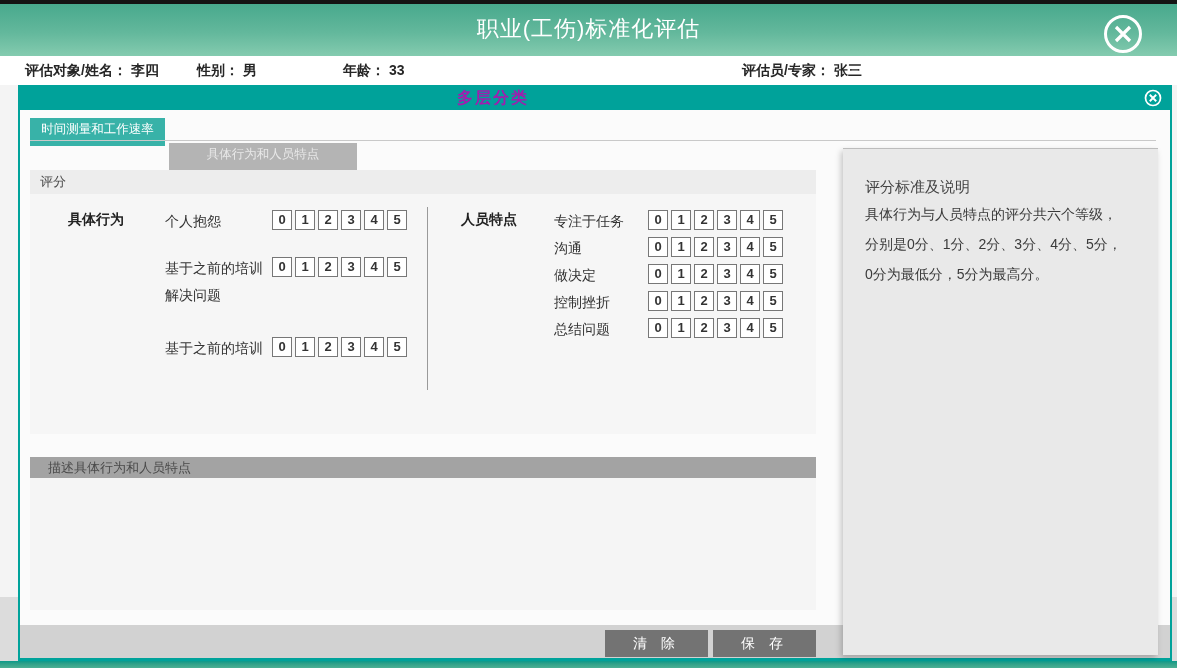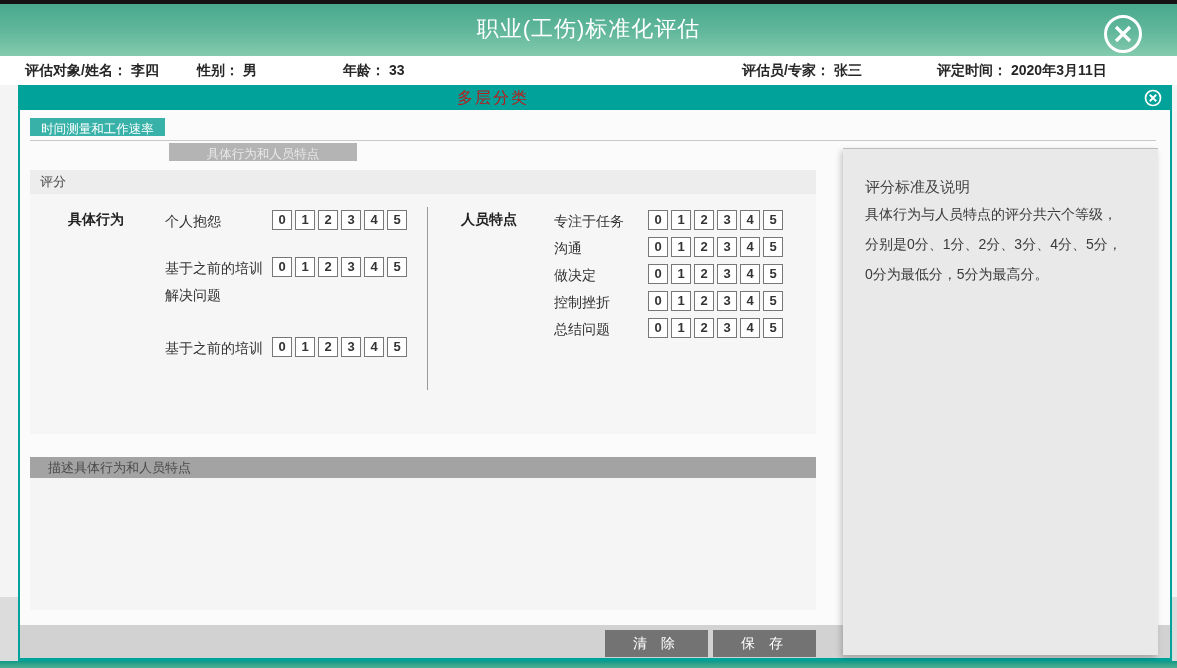--- a/index.html
+++ b/index.html
@@ -34,26 +34,26 @@
     background:linear-gradient(180deg,#0c9a8a 0%,#2fa189 40%,#4bb094 100%);}
 
   
   .dialog-box{
     left:18px;top:85px;width:1154px;height:576px;box-sizing:border-box;z-index:2;
     background:#fbfbfb;border-left:2px solid #00a29a;border-right:2px solid #00a29a;border-bottom:3px solid #00a29a;
   }
   .dialog-header{left:18px;top:85px;width:1154px;height:25px;background:#00a29a;z-index:3;}
   .dialog-title{
     left:18px;top:85px;width:950px;height:25px;line-height:25px;text-align:center;
-    color:#b91c1c;font-size:16px;z-index:4;letter-spacing:2px;
+    color:#a21caf;font-size:16px;z-index:4;letter-spacing:2px;font-weight:bold;
   }
   .dialog-close{left:1144px;top:89px;width:18px;height:18px;cursor:pointer;z-index:5;}
 
   
-  .tab{height:18px;line-height:22px;text-align:center;font-size:12.5px;z-index:3;cursor:pointer;white-space:nowrap;padding:0 11px;box-sizing:border-box;}
+  .tab{height:28px;line-height:22px;text-align:center;font-size:12.5px;z-index:3;cursor:pointer;white-space:nowrap;padding:0 11px;box-sizing:border-box;}
   .tab-active{left:30px;top:118px;width:135px;background:#38b2a8;color:#ffffff;}
   .tab-inactive{left:169px;top:112px;width:188px;background:#b4b4b4;color:#e8e8e8;margin-top:31px;}
   .tab-underline{left:30px;top:140px;width:1126px;height:1px;background:#c9c9c9;z-index:3;}
 
   
   .score-panel-header{left:30px;top:170px;width:786px;height:24px;background:#ededed;z-index:3;
     line-height:24px;font-size:13px;color:#4a4a4a;padding-left:10px;box-sizing:border-box;}
   .score-panel-body{left:30px;top:194px;width:786px;height:240px;background:#f6f6f6;z-index:3;}
   .group-label{font-size:14px;font-weight:700;color:#222222;z-index:4;white-space:nowrap;}
   .row-label{font-size:14px;color:#333333;z-index:4;white-space:nowrap;line-height:16px;}
@@ -106,21 +106,20 @@
       <path d="M14 14 L28 28 M28 14 L14 28" stroke="#ffffff" stroke-width="3.2" fill="none"></path>
     </svg>
   </span>
 </div>
 
 <div class="abs info-bar">
   <span class="info-field" style="left:25px"><span>评估对象/姓名：</span><span class="val">李四</span></span>
   <span class="info-field" style="left:197px"><span>性别：</span><span class="val">男</span></span>
   <span class="info-field" style="left:343px"><span>年龄：</span><span class="val">33</span></span>
   <span class="info-field" style="left:742px"><span>评估员/专家：</span><span class="val">张三</span></span>
-  <span class="info-field" style="left:937px"><span>评定时间：</span><span class="val">2020年3月11日</span></span>
 </div>
 
 <div class="abs backdrop"></div>
 <div class="abs behind-footer"></div>
 <div class="abs dialog-box"></div>
 <div class="abs dialog-header"></div>
 <div class="abs dialog-title">多层分类</div>
 <div class="abs dialog-close">
   <span>
     <svg width="18" height="18" viewBox="0 0 42 42">

